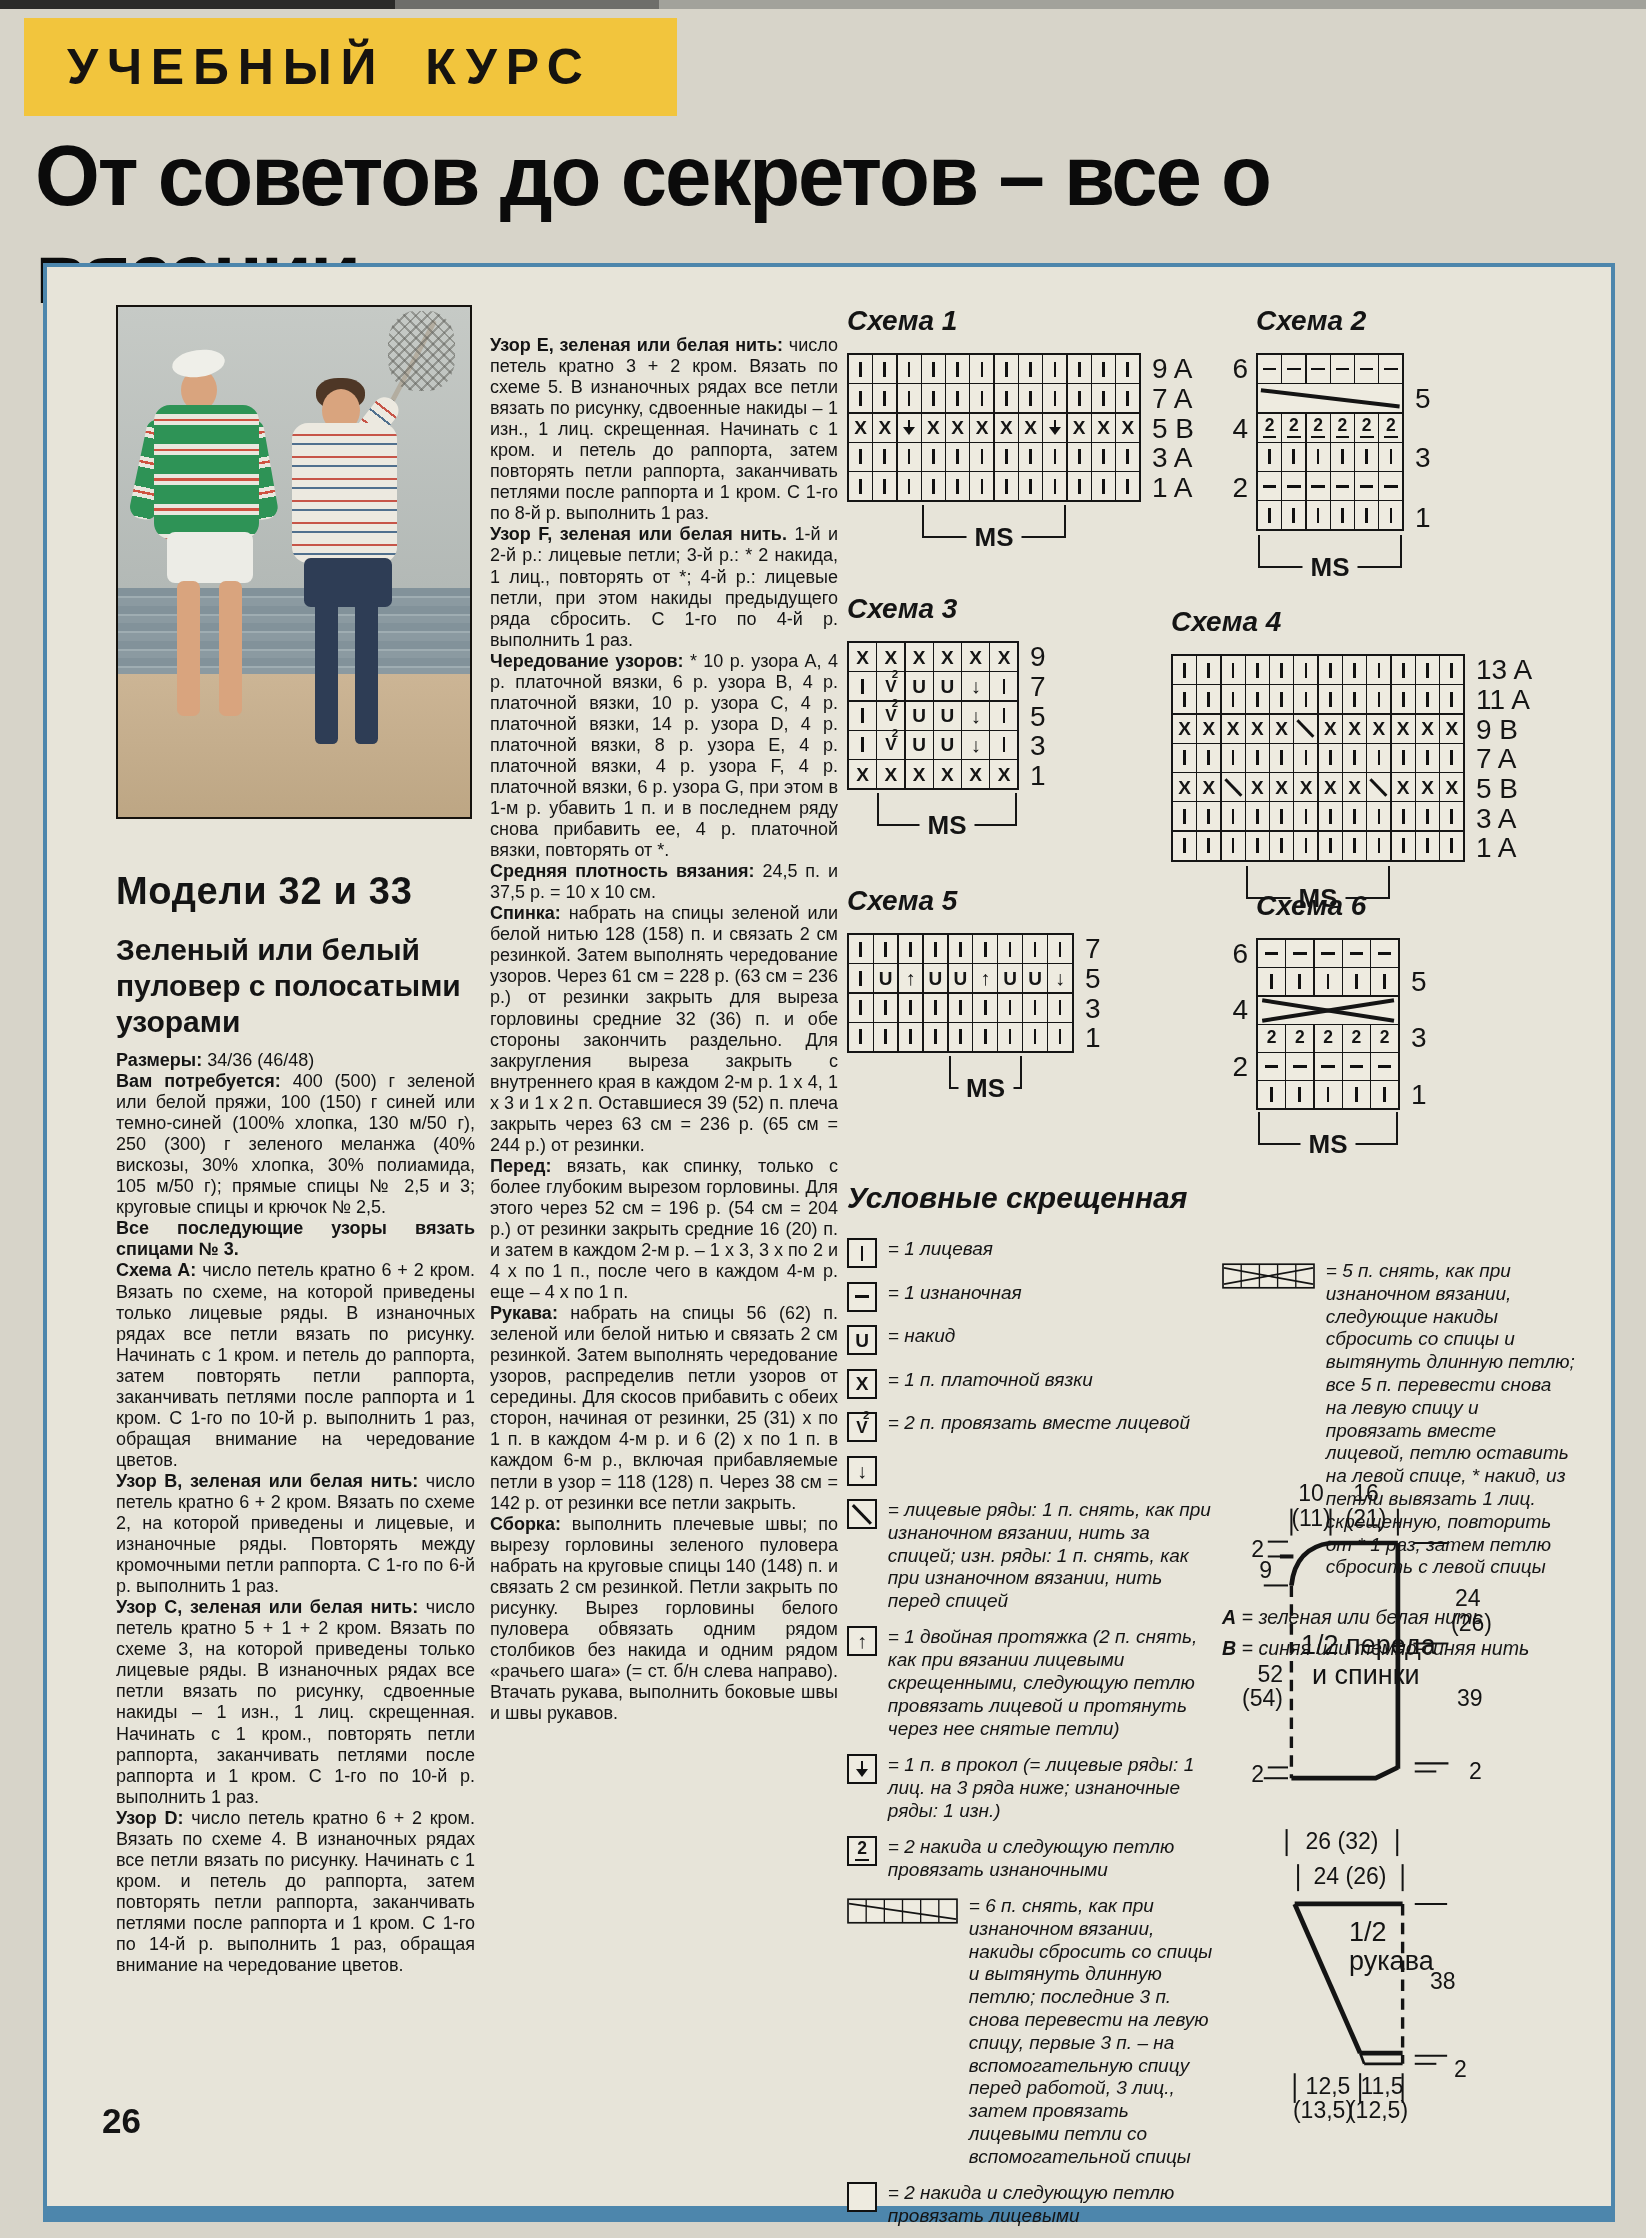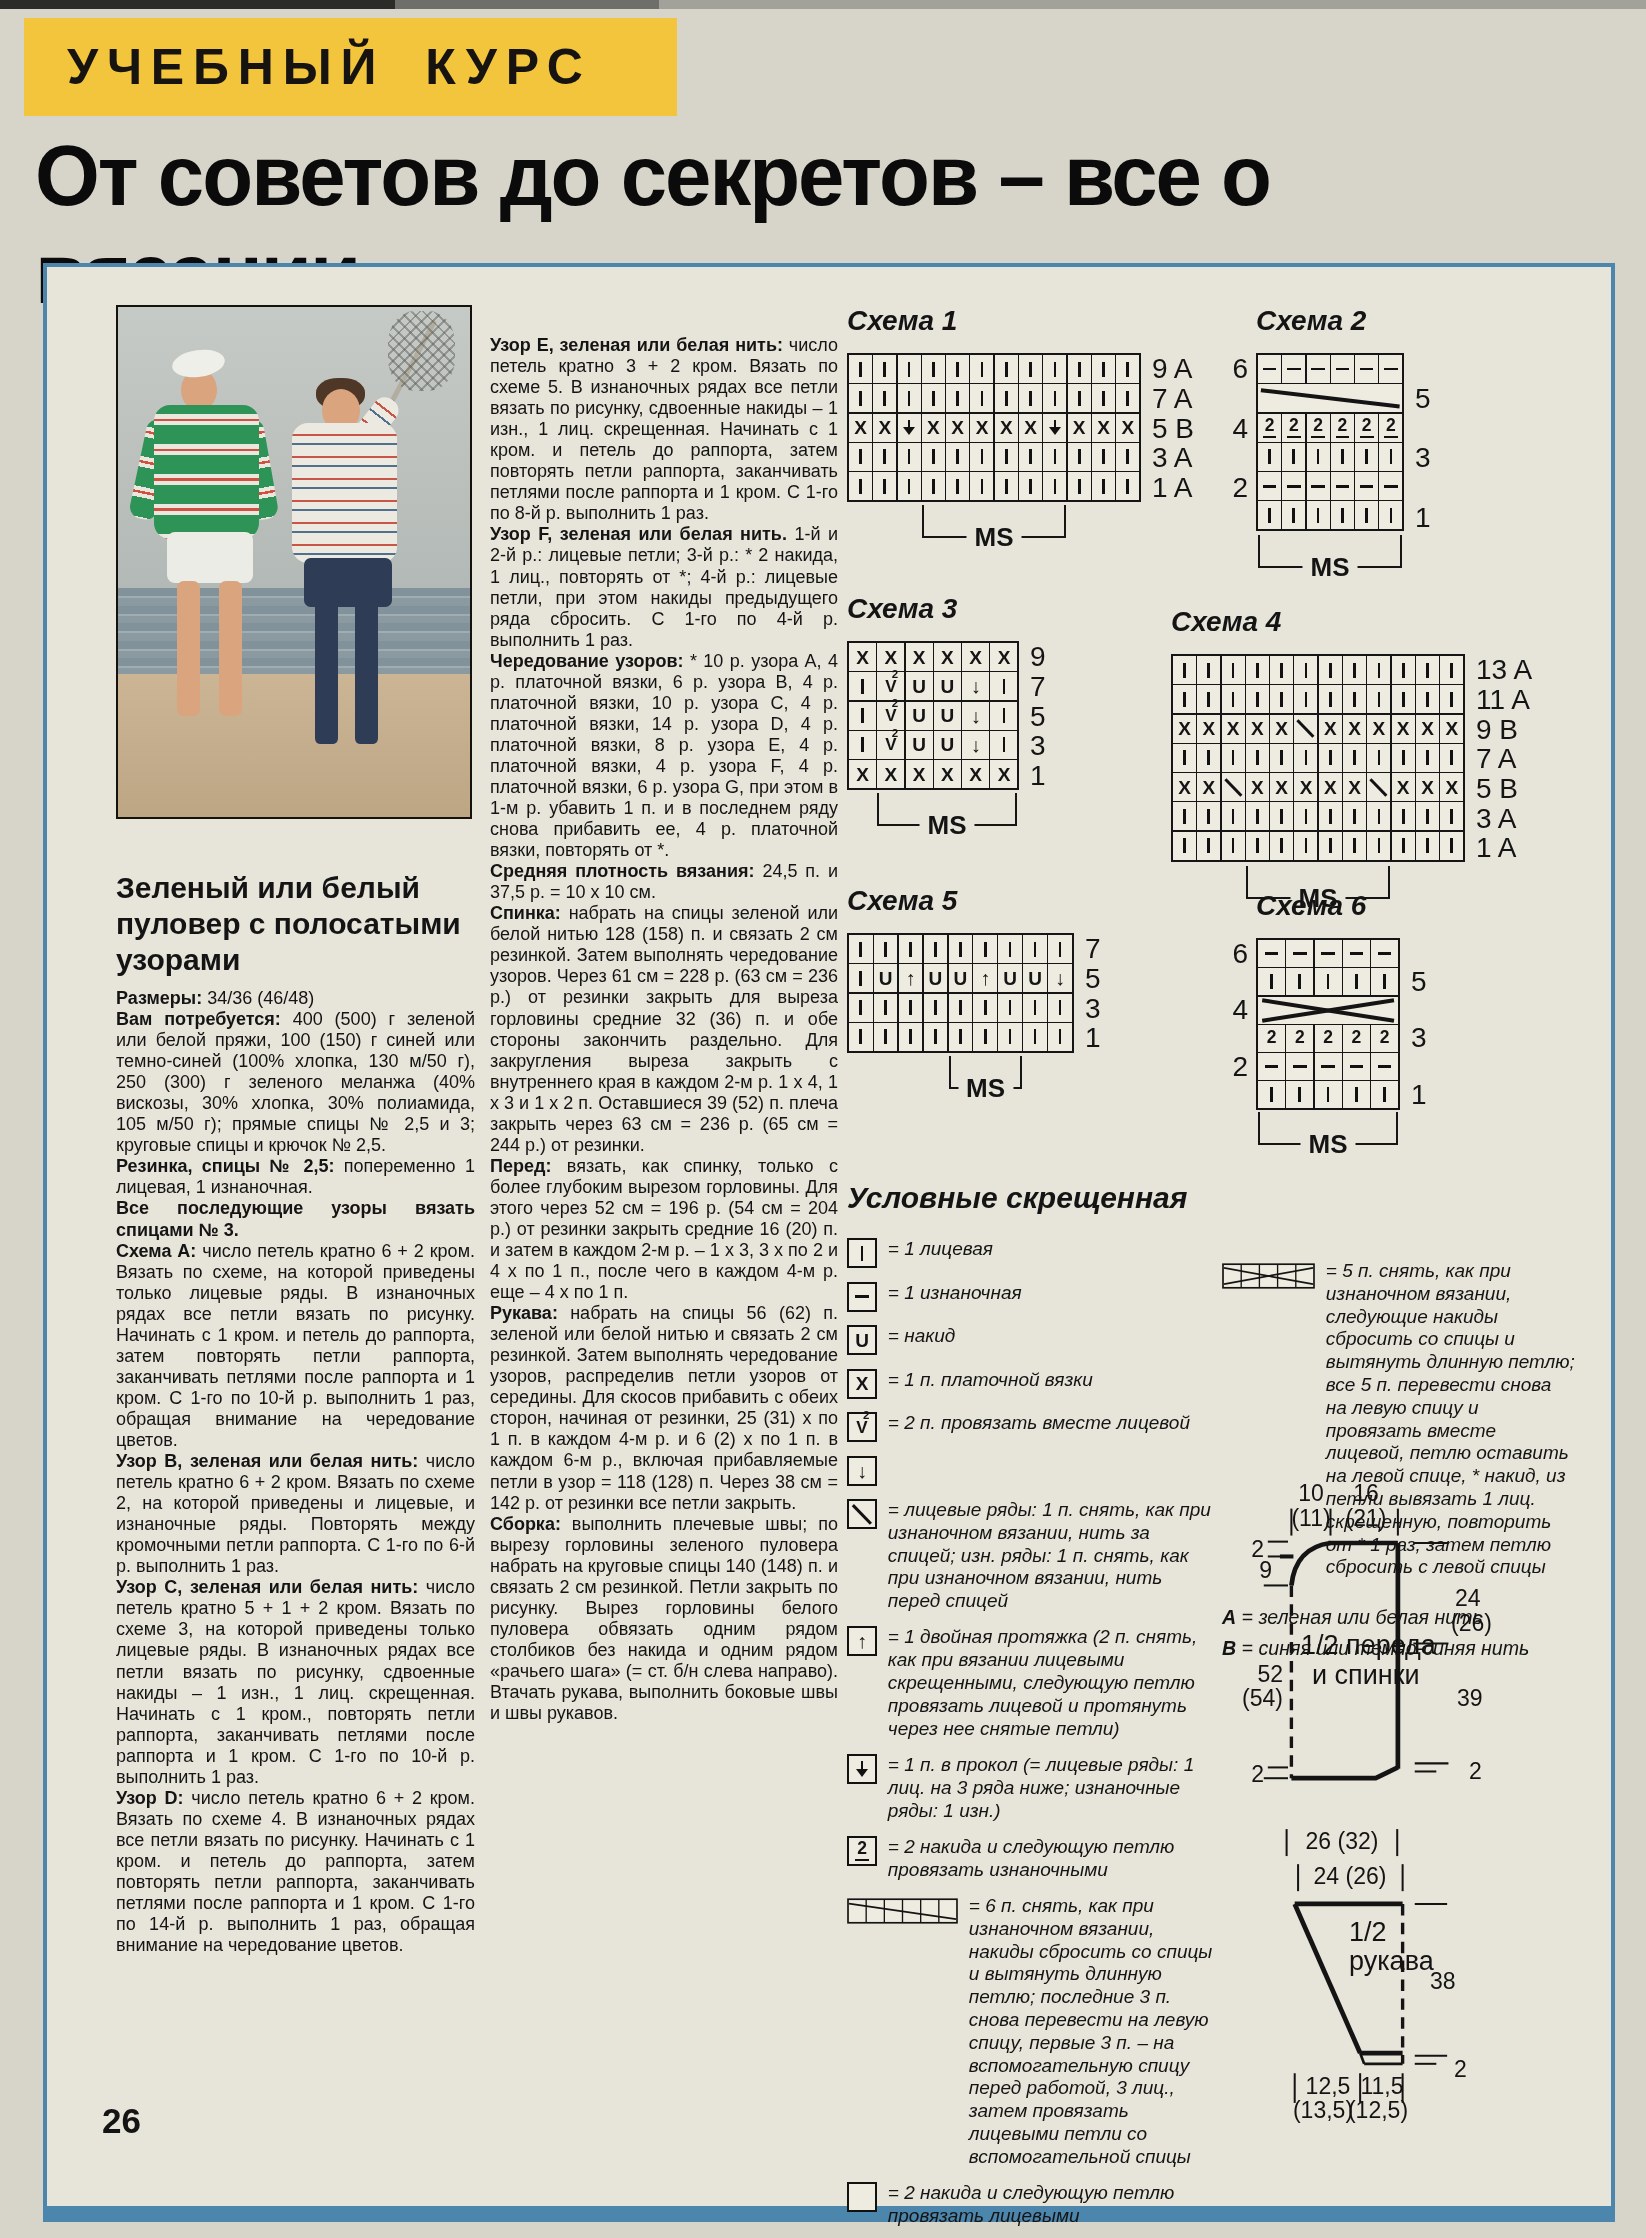--- a/index.html
+++ b/index.html
@@ -125,25 +125,25 @@
   <div class="fig-part" style="left:198px;top:71px;width:49px;height:32px;background:#4e3726;border-radius:45%"></div>
   <div class="fig-part skin" style="left:204px;top:82px;width:38px;height:43px;border-radius:50%"></div>
   <div class="fig-part stripes-white" style="left:235px;top:84px;width:26px;height:88px;transform:rotate(38deg)"></div>
   <div class="fig-part stripes-white" style="left:174px;top:116px;width:105px;height:140px;border-radius:16px"></div>
   <div class="fig-part" style="left:186px;top:251px;width:88px;height:49px;background:#2e3d55;border-radius:6.7px"></div>
   <div class="fig-part" style="left:197px;top:295px;width:23px;height:142px;background:#2e3d55;border-radius:5.4px"></div>
   <div class="fig-part" style="left:237px;top:295px;width:23px;height:142px;background:#2e3d55;border-radius:5.4px"></div>
 </div>
 
 <div class="abs" id="col1">
+  <h1 class="models-h">Модели 32 и 33</h1>
   <h2 class="sub-h">Зеленый или белый пуловер с полосатыми узорами</h2>
   <div id="col1-paras">
       <p class="para"><b>Размеры:</b><span> 34/36 (46/48)</span></p>
       <p class="para"><b>Вам потребуется:</b><span> 400 (500) г зеленой или белой пряжи, 100 (150) г синей или темно-синей (100% хлопка, 130 м/50 г), 250 (300) г зеленого меланжа (40% вискозы, 30% хлопка, 30% полиамида, 105 м/50 г); прямые спицы № 2,5 и 3; круговые спицы и крючок № 2,5.</span></p>
-      <p class="para"><b>Резинка, спицы № 2,5:</b><span> попеременно 1 лицевая, 1 изнаночная.</span></p>
       <p class="para"><b>Все последующие узоры вязать спицами № 3.</b><span></span></p>
       <p class="para"><b>Схема А:</b><span> число петель кратно 6 + 2 кром. Вязать по схеме, на которой приведены только лицевые ряды. В изнаночных рядах все петли вязать по рисунку. Начинать с 1 кром. и петель до раппорта, затем повторять петли раппорта, заканчивать петлями после раппорта и 1 кром.  С 1-го по 10-й р. выполнить 1 раз, обращая внимание на чередование цветов.</span></p>
       <p class="para"><b>Узор В, зеленая или белая нить:</b><span> число петель кратно 6 + 2 кром. Вязать по схеме 2, на которой приведены и лицевые, и изнаночные ряды. Повторять между кромочными петли раппорта. С 1-го по 6-й р. выполнить 1 раз.</span></p>
       <p class="para"><b>Узор С, зеленая или белая нить:</b><span> число петель кратно 5 + 1 + 2 кром. Вязать по схеме 3, на которой приведены только лицевые ряды. В изнаночных рядах все петли вязать по рисунку, сдвоенные накиды – 1 изн., 1 лиц. скрещенная. Начинать с 1 кром., повторять петли раппорта, заканчивать петлями после раппорта и 1 кром. С 1-го по 10-й р. выполнить 1 раз.</span></p>
       <p class="para"><b>Узор D:</b><span> число петель кратно 6 + 2 кром. Вязать по схеме 4. В изнаночных рядах все петли вязать по рисунку. Начинать с 1 кром. и петель до раппорта, затем повторять петли раппорта, заканчивать петлями после раппорта и 1 кром. С 1-го по 14-й р. выполнить 1 раз, обращая внимание на чередование цветов.</span></p>
     </div>
 </div>
 <div class="abs" id="col2">
   <div id="col2-paras">
       <p class="para"><b>Узор Е, зеленая или белая нить:</b><span> число петель кратно 3 + 2 кром. Вязать по схеме 5. В изнаночных рядах все петли вязать по рисунку, сдвоенные накиды – 1 изн., 1 лиц. скрещенная. Начинать с 1 кром. и петель до раппорта, затем повторять петли раппорта, заканчивать петлями после раппорта и 1 кром. С 1-го по 8-й р. выполнить 1 раз.</span></p>

